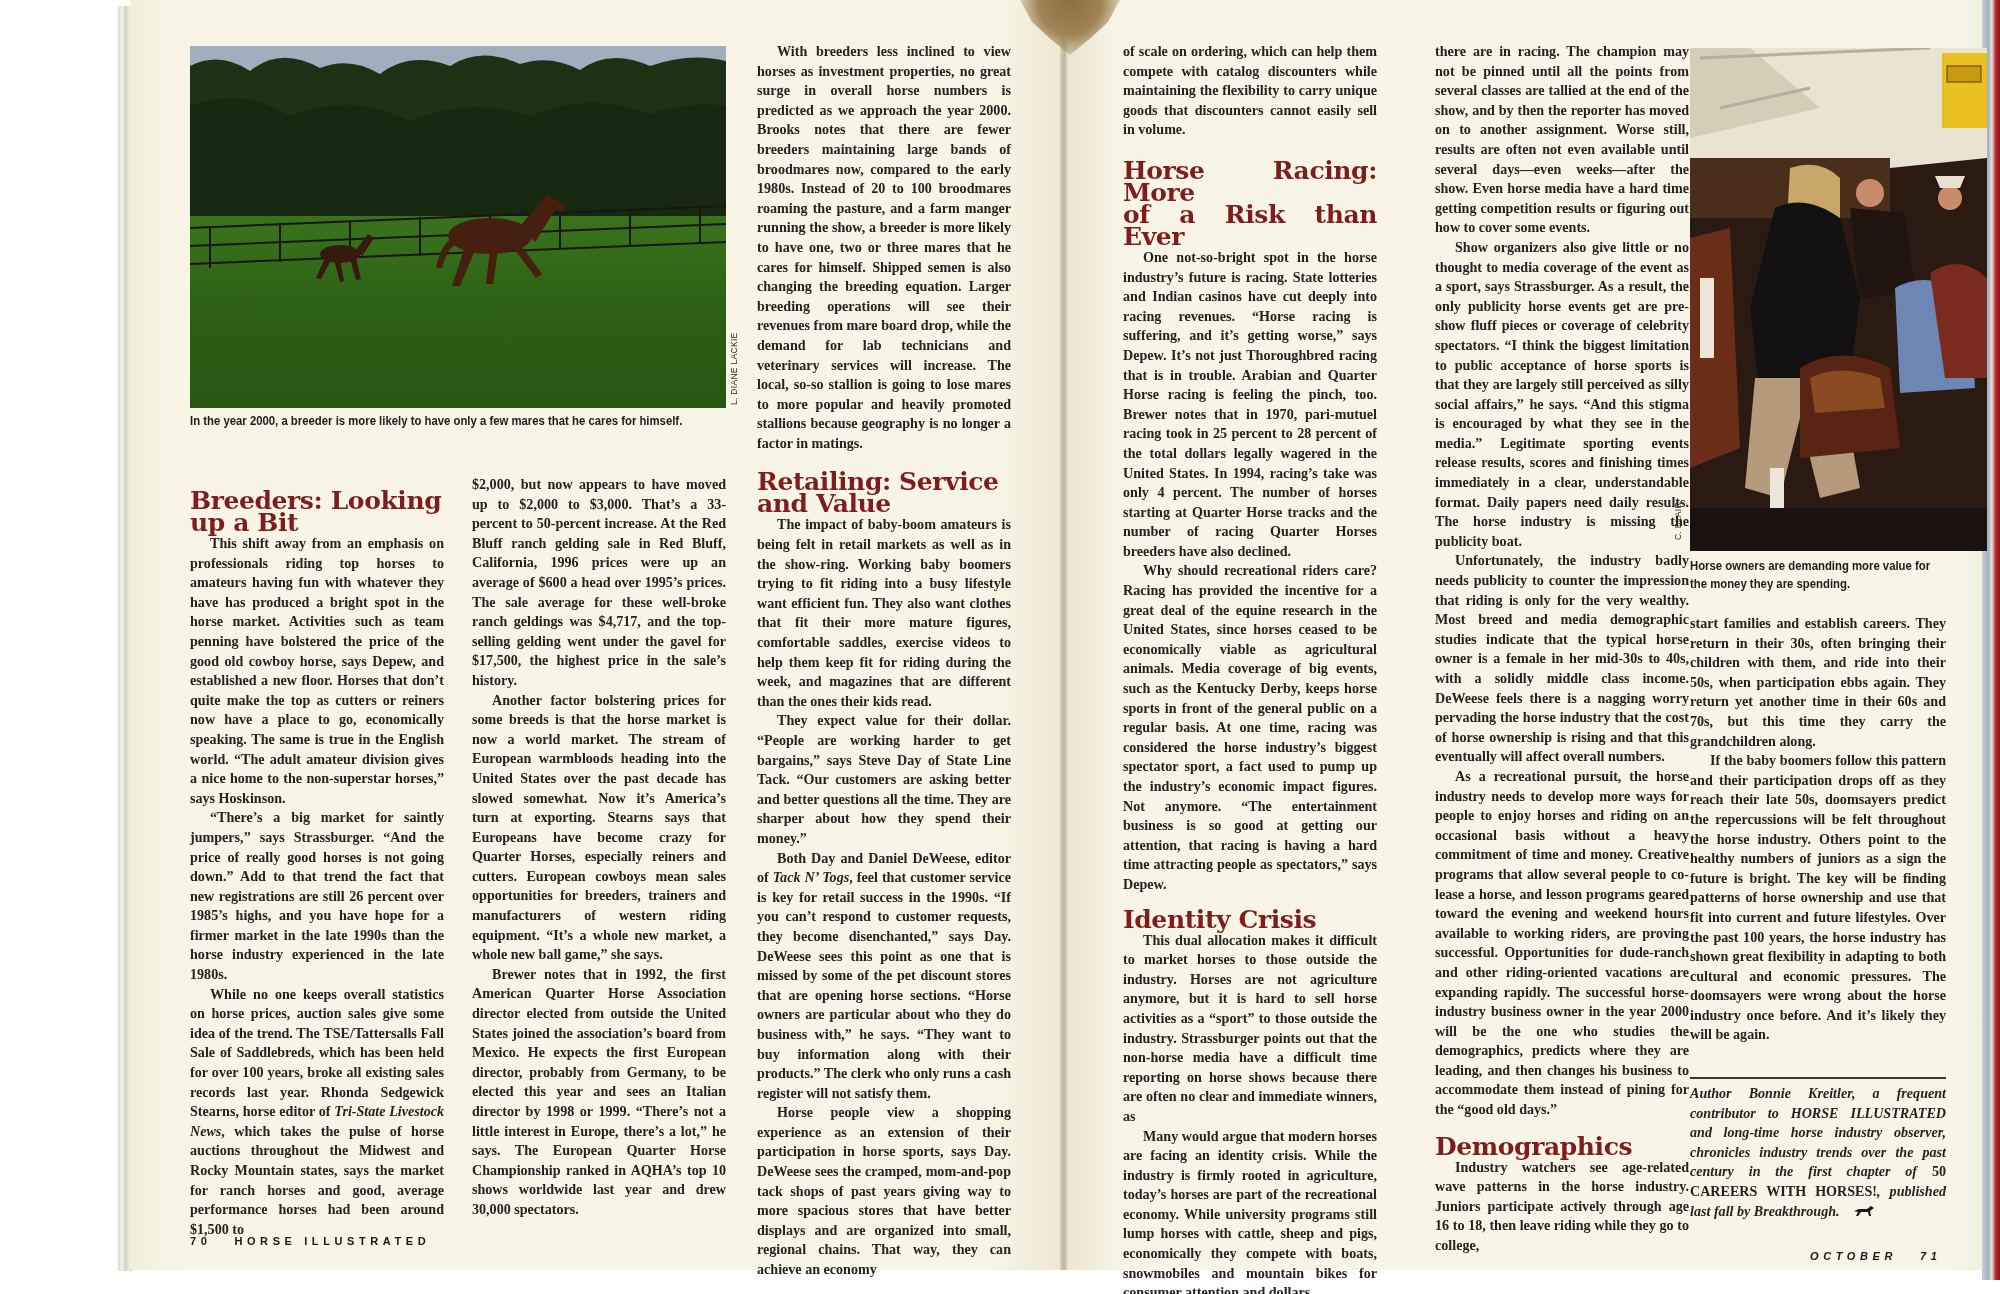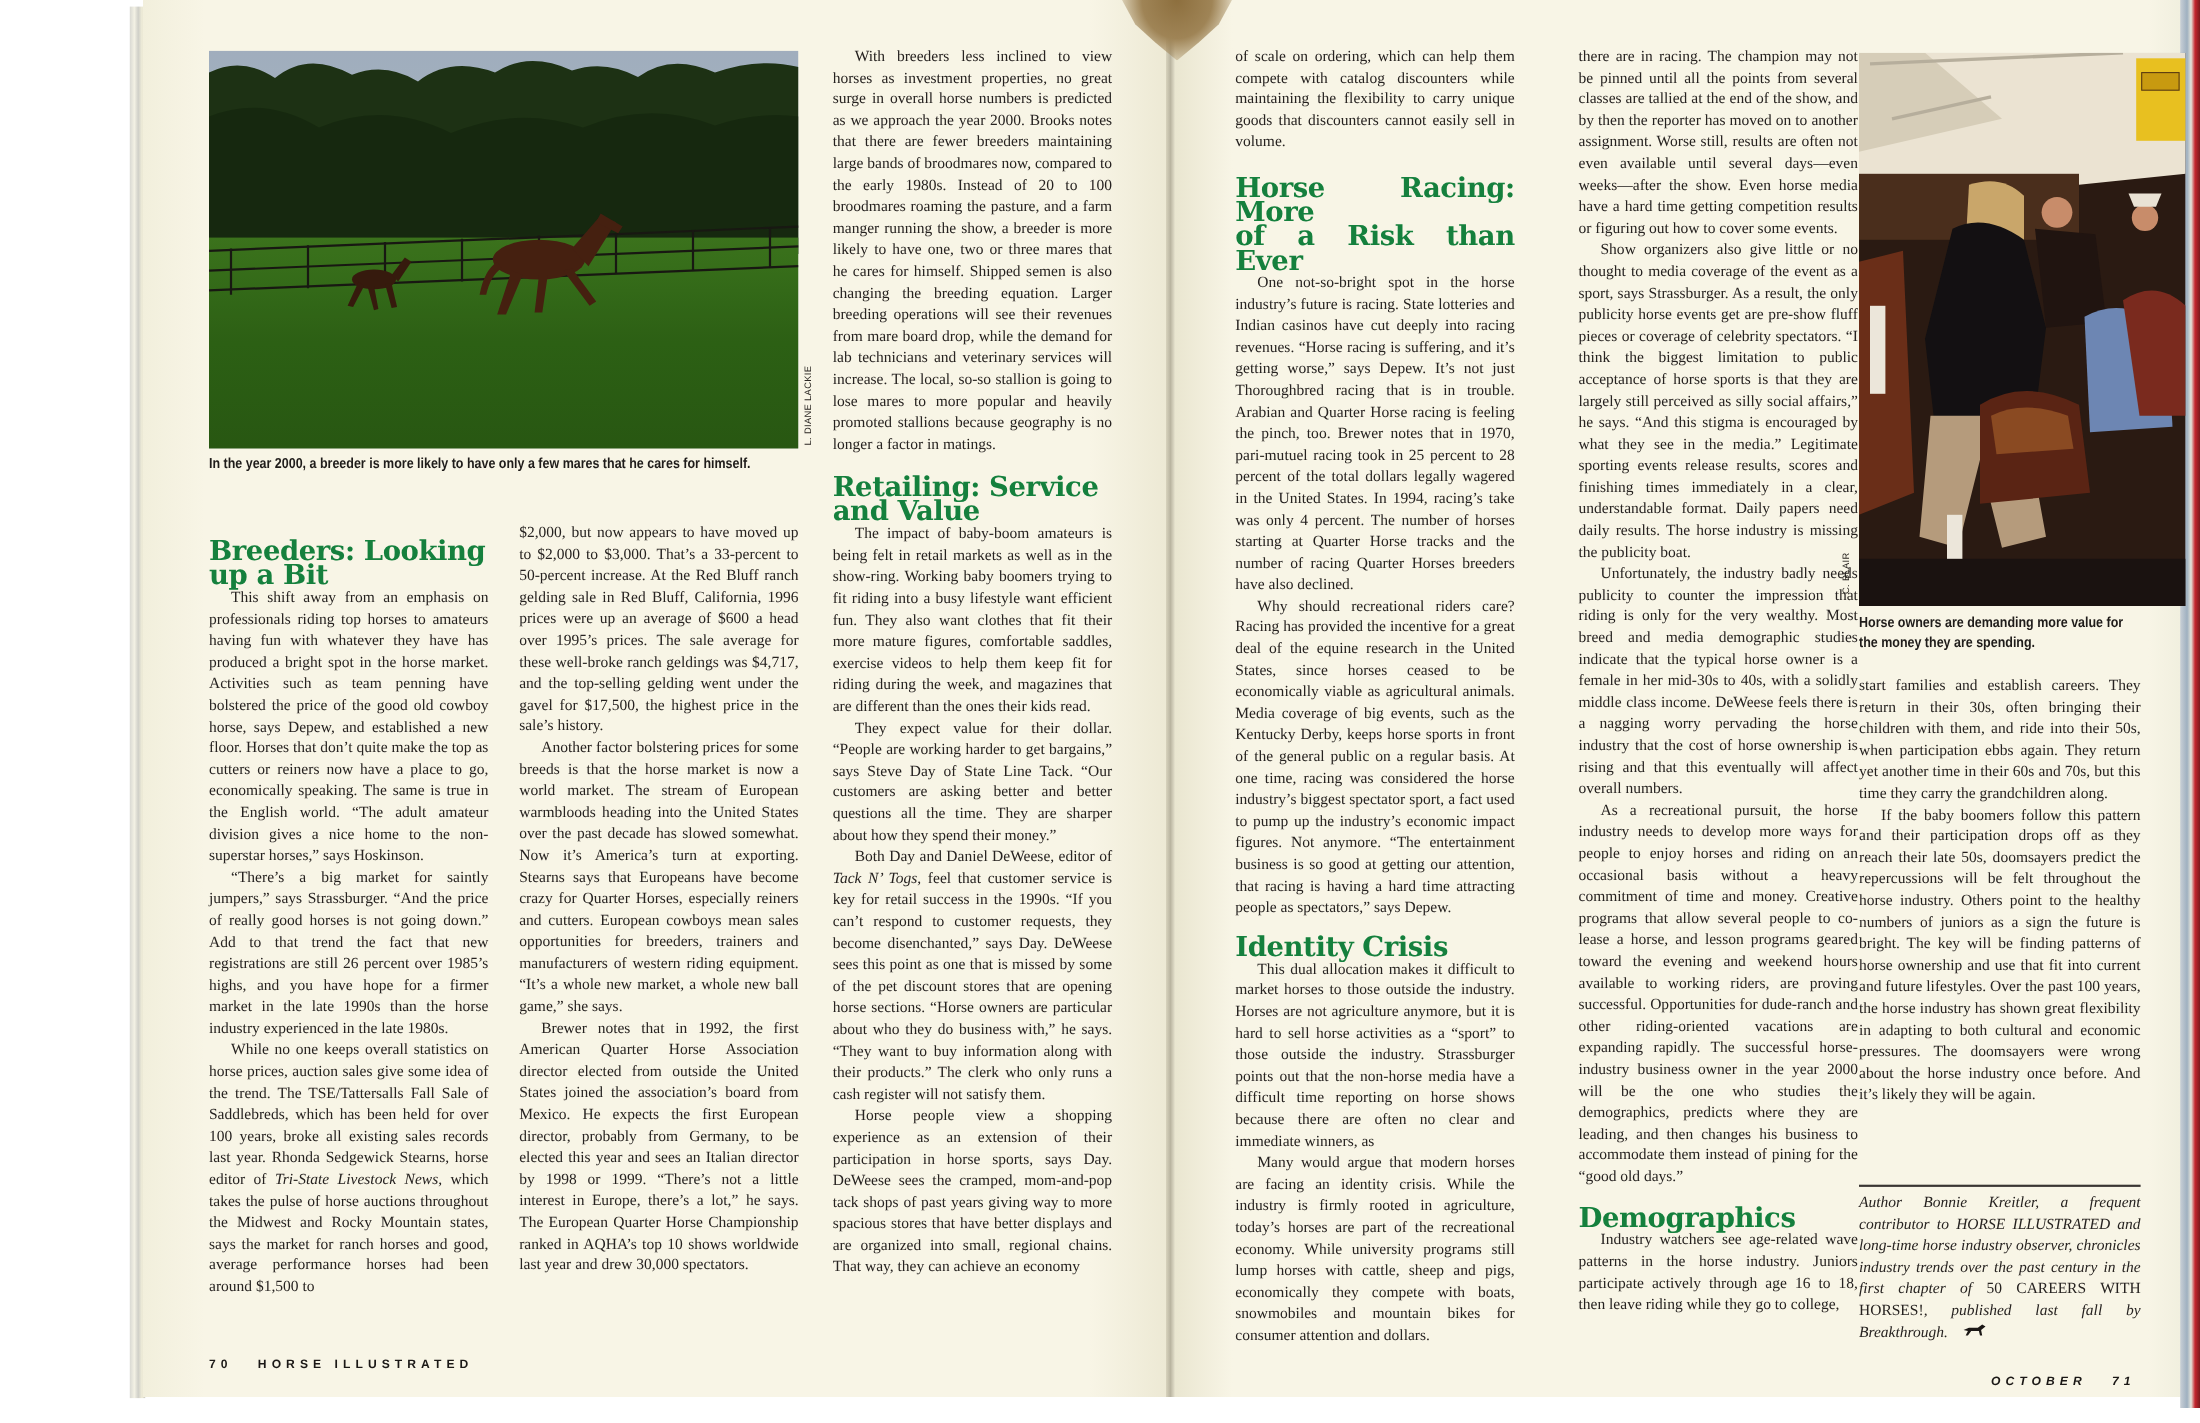--- a/index.html
+++ b/index.html
@@ -10,24 +10,24 @@
   .page.left { left:130px; width:935px; background:linear-gradient(90deg,#f2efdc 0%,#f8f5e6 6%,#f8f5e6 92%,#ece8d3 100%); }
   .page.right { left:1065px; width:925px; background:linear-gradient(90deg,#e9e5cf 0%,#f8f5e6 6%,#f8f5e6 96%,#efeedd 100%); }
   .gutter { position:absolute; left:1060px; top:0; width:8px; height:1270px; background:linear-gradient(90deg,#d8d3bd,#b9b4a0,#e4e0cc); }
   .stain { position:absolute; left:1020px; top:0; width:100px; height:55px;
     background:radial-gradient(ellipse at 50% 0%, #8d6f3e 0%, #9f8456 45%, rgba(160,130,80,0.2) 75%, rgba(0,0,0,0) 80%);
     clip-path:polygon(0 0,100% 0,88% 40%,70% 70%,50% 100%,30% 70%,12% 40%); }
   .right-binding { position:absolute; left:1982px; top:0; width:18px; height:1280px;
     background:linear-gradient(90deg,#c8cfd6 0%,#9fb0c0 35%,#e5e4da 55%,#c4262e 75%,#7a1a1c 100%); }
 
   .col { position:absolute; font-size:14.1px; line-height:19.6px; color:#262220; text-align:justify; hyphens:manual; }
-  .col p { margin:0; text-indent:20px; }
+  .col p { margin:0; text-indent:20px;font-weight:bold; }
   .col p.noindent { text-indent:0; }
   .col em, .italic { font-style:italic; }
-  h2.head { margin:0; font-family:"DejaVu Serif", serif; font-weight:bold; font-size:25px; line-height:22px; color:#15803d; letter-spacing:-0.4px; }
+  h2.head { margin:0; font-family:"DejaVu Serif", serif; font-weight:bold; font-size:25px; line-height:22px; color:#7f1d1d; letter-spacing:-0.4px; }
 
   .photo { position:absolute; overflow:hidden; }
   .caption { position:absolute; font-family:"Liberation Sans", sans-serif; font-weight:bold; font-size:13.2px; line-height:18px; color:#1f1c1a; transform:scaleX(0.86); transform-origin:left top; white-space:nowrap; }
   .credit { position:absolute; font-family:"Liberation Sans", sans-serif; font-size:8.5px; color:#2a2622; transform:rotate(-90deg); transform-origin:left top; white-space:nowrap; letter-spacing:0.3px; }
 
   .folio { position:absolute; font-family:"Liberation Sans", sans-serif; font-weight:bold; font-size:11px; color:#1b1816; letter-spacing:4.6px; white-space:nowrap; }
   .rule { position:absolute; height:2px; background:#3a3633; }
   .bio { font-style:italic; }
   .smallcaps { font-variant:small-caps; font-style:italic; }
 </style>

